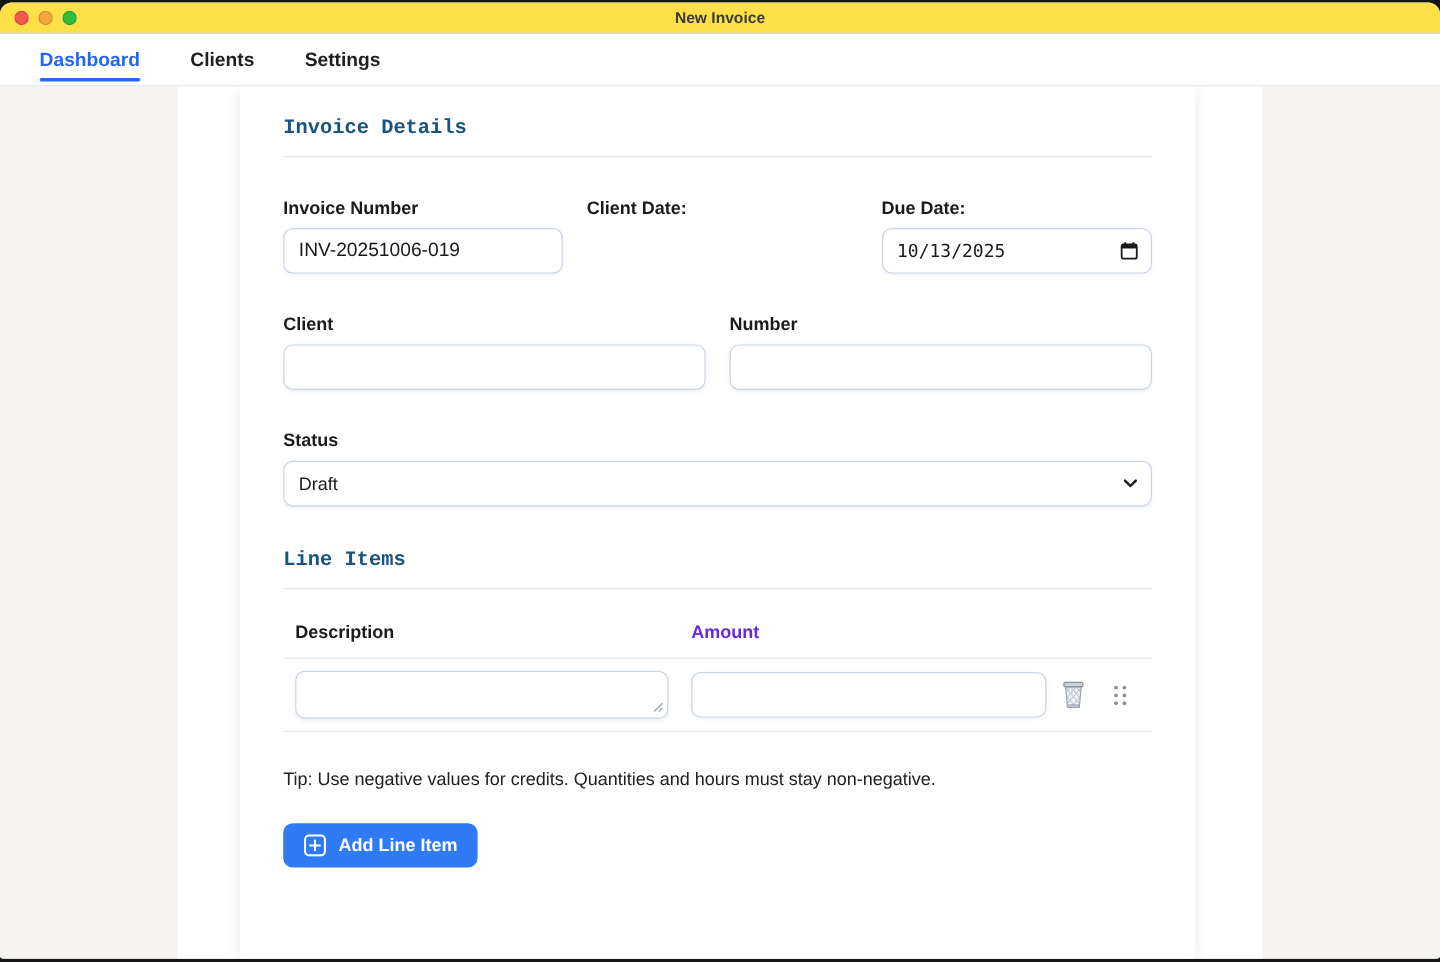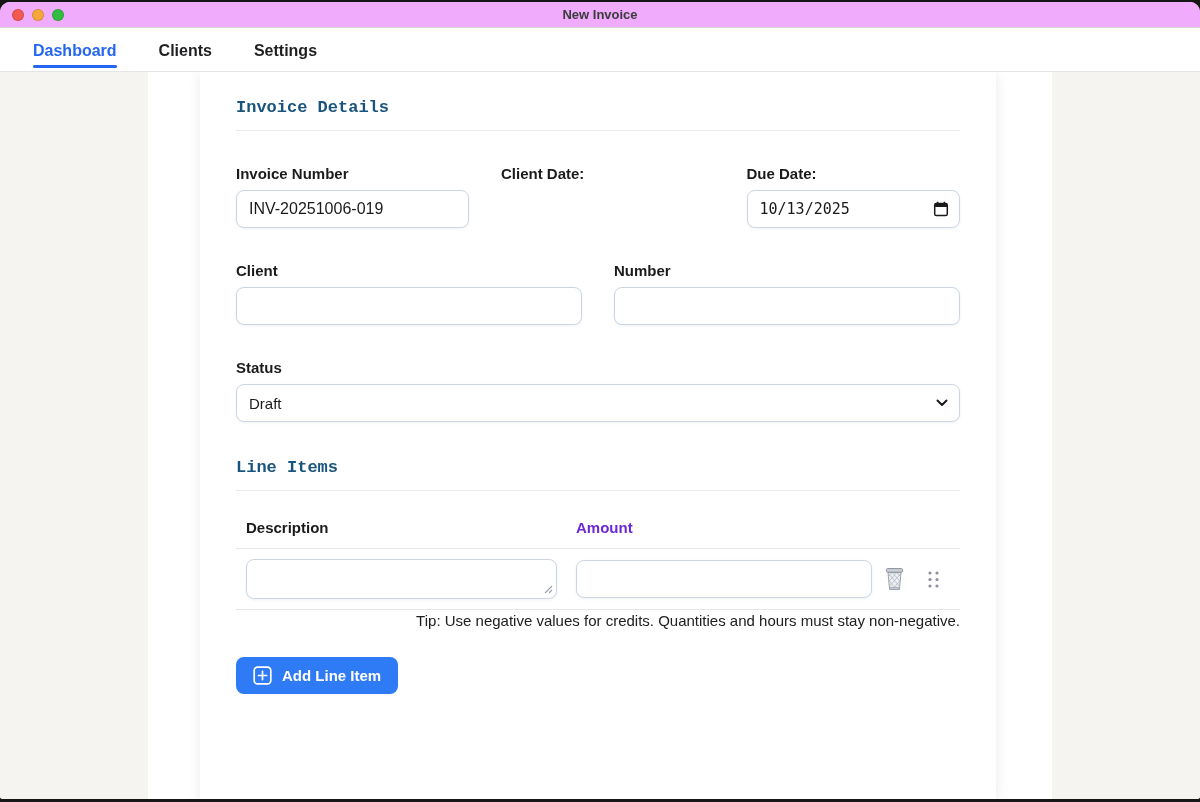--- a/index.html
+++ b/index.html
@@ -7,21 +7,21 @@
   body { background:#161616; font-family:"Liberation Sans", sans-serif; position:relative; }
 
   .window {
     position:absolute; left:0; right:0; top:2px; bottom:3px;
     background:#f5f4f1; border-radius:10px 10px 3px 3px; overflow:hidden;
     display:flex; flex-direction:column;
   }
 
   
   .titlebar {
-    height:26px; background:#f0abfc; border-bottom:1px solid #d9d7d2;
+    height:26px; background:#fde047; border-bottom:1px solid #d9d7d2;
     position:relative; flex:0 0 auto;
     display:flex; align-items:center; justify-content:center;
   }
   .titlebar .title { font-size:13px; font-weight:bold; color:#3b3b3b; }
   .traffic { position:absolute; left:12px; top:7px; display:flex; gap:8px; }
   .light { width:12px; height:12px; border-radius:50%; border:0.5px solid rgba(0,0,0,0.15); cursor:default; }
   .light.red    { background:#f4594f; }
   .light.yellow { background:#f5a73b; }
   .light.green  { background:#32bd41; }
 
@@ -41,21 +41,21 @@
   .outer-panel { width:904px; height:100%; margin:0 auto; background:#ffffff; }
   .card {
     position:relative; margin-left:52px; width:796px; height:100%;
     background:#ffffff; box-shadow:0 2px 12px rgba(0,0,0,0.09);
     padding:26px 36px 0 36px;
   }
 
   .section-title { font-size:17px; font-weight:bold; color:#19547e;font-family:Liberation Mono, monospace; }
   .section-divider { border:none; border-top:1px solid #e9e9e9; margin-top:13px; }
 
-  .form-row { display:grid; gap:32px; margin-top:34px; }
+  .form-row { display:grid; gap:20px; margin-top:34px; }
   .row-3 { grid-template-columns:repeat(3, 1fr); }
   .row-2 { grid-template-columns:repeat(2, 1fr); }
   .row-1 { grid-template-columns:1fr; }
 
   .field { display:flex; flex-direction:column; }
   .field-label { font-size:15px; font-weight:bold; color:#1b1b1d; margin-bottom:8px; }
   .text-input, .date-input, .status-select, .li-textarea, .li-amount {
     height:38px; background:#fff; border:1.5px solid #ccd6e3; border-radius:8px;
     padding:0 12px; font-size:16px; color:#1a1a1a;
     font-family:"Liberation Sans", sans-serif; outline:none;
@@ -83,21 +83,21 @@
 
   .li-row { display:flex; align-items:center; padding:10px 10px 10px 10px; }
   .ta-wrap { position:relative; width:311px; }
   .li-textarea { width:311px; height:40px; resize:none; padding:8px 12px; display:block; }
   .resize-handle { position:absolute; right:4px; bottom:5px; pointer-events:auto; cursor:nwse-resize; }
   .li-amount { width:296px; margin-left:19px; }
   .trash-btn { margin-left:auto; background:none; border:none; cursor:pointer; padding:2px; line-height:0; }
   .drag-handle { margin-left:20px; margin-right:10px; cursor:grab; line-height:0; }
   .li-row-divider { border:none; border-top:1px solid #e6e6e6; }
 
-  .tip { margin-top:2px; font-size:15px; color:#202022;text-align:right; }
+  .tip { margin-top:31px; font-size:15px; color:#202022; }
 
   .add-btn {
     margin-top:28px; display:inline-flex; align-items:center; gap:10px;
     background:#2e7bf5; color:#ffffff; border:none; border-radius:8px;
     height:37px; padding:0 17px; font-size:15px; font-weight:bold;
     font-family:"Liberation Sans", sans-serif; cursor:pointer;
   }
 </style>
 </head>
 <body>

